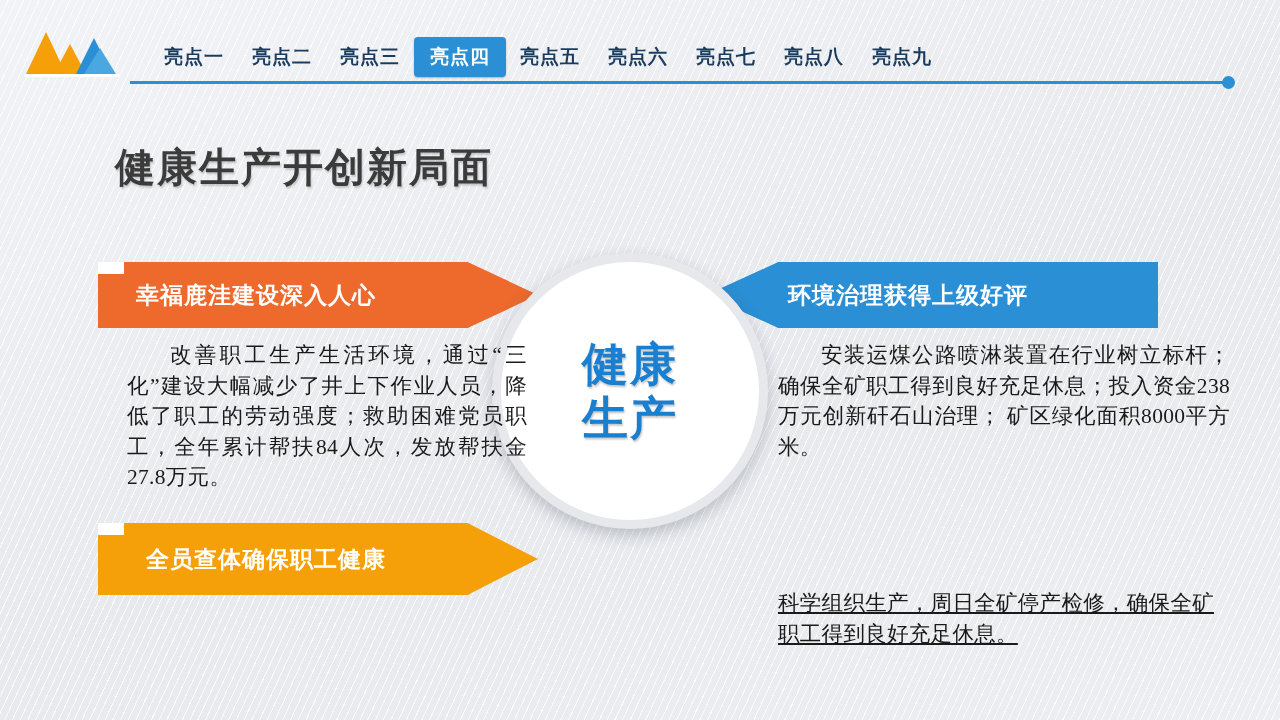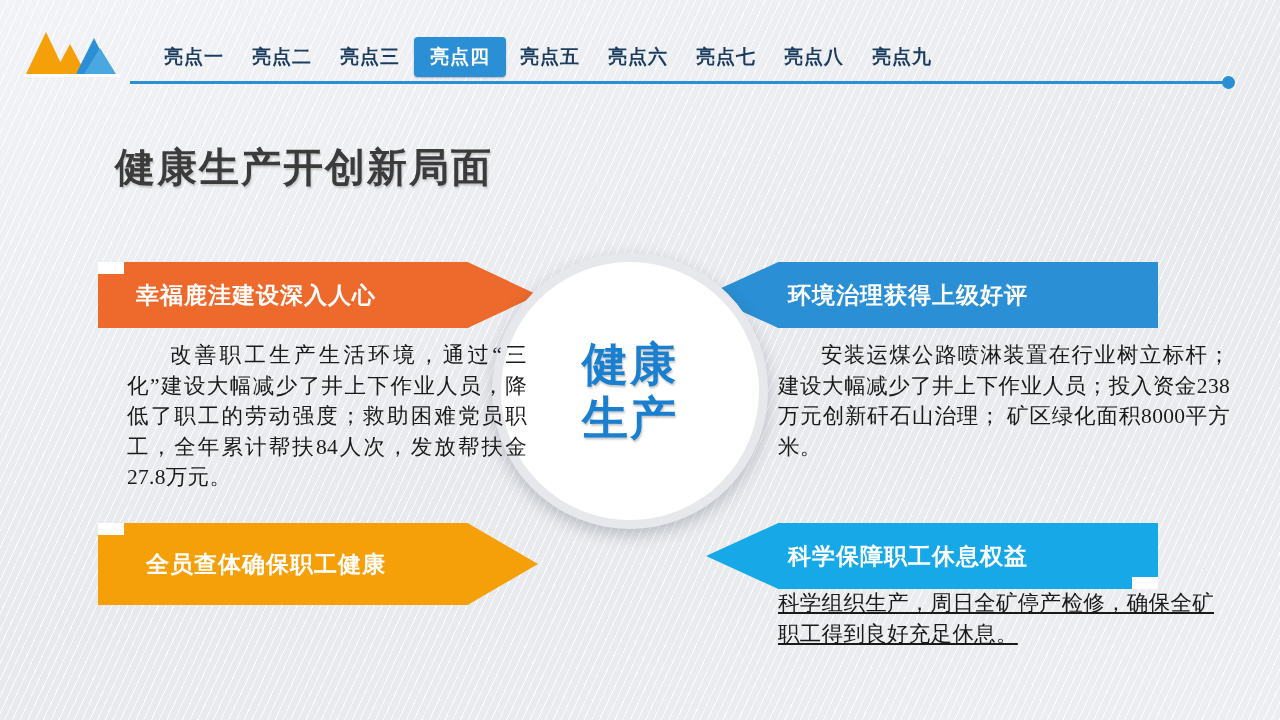--- a/index.html
+++ b/index.html
@@ -148,21 +148,21 @@
     background: #ed6a2c;
     clip-path: polygon(0 0, 84% 0, 100% 50%, 84% 100%, 0 100%);
     padding-left: 38px;
     box-sizing: border-box;
   }
   
   #banner-lb {
     left: 98px;
     top: 523px;
     width: 440px;
-    height: 82px;
+    height: 72px;
     background: #f6a009;
     clip-path: polygon(0 0, 84% 0, 100% 50%, 84% 100%, 0 100%);
     padding-left: 48px;
     box-sizing: border-box;
   }
   
   .notch-left {
     position: absolute;
     left: 0;
     top: 0;
@@ -278,29 +278,25 @@
 
   <div class="banner" id="banner-lb">
     <span class="notch-left"></span>
     <span>全员查体确保职工健康</span>
   </div>
 
   <div class="banner" id="banner-rt">
     <span>环境治理获得上级好评</span>
   </div>
 
-  <div class="banner" id="banner-rb">
-    <span class="notch-right"></span>
-    <span>科学保障职工休息权益</span>
-  </div>
 
   <div id="center-circle">
     <div id="center-text">
       <div>健康</div>
       <div>生产</div>
     </div>
   </div>
 
   <div class="para" id="para-lt">改善职工生产生活环境，通过“三化”建设大幅减少了井上下作业人员，降低了职工的劳动强度；救助困难党员职工，全年累计帮扶84人次，发放帮扶金27.8万元。</div>
-  <div class="para" id="para-rt">安装运煤公路喷淋装置在行业树立标杆；建设大幅减少了井上下作业人员；投入资金238万元创新矸石山治理； 矿区绿化面积8000平方米。</div>
+  <div class="para" id="para-rt">安装运煤公路喷淋装置在行业树立标杆；确保全矿职工得到良好充足休息；投入资金238万元创新矸石山治理； 矿区绿化面积8000平方米。</div>
   <div class="para" id="para-rb">科学组织生产，周日全矿停产检修，确保全矿职工得到良好充足休息。</div>
 
 </div>
 
 </body></html>

